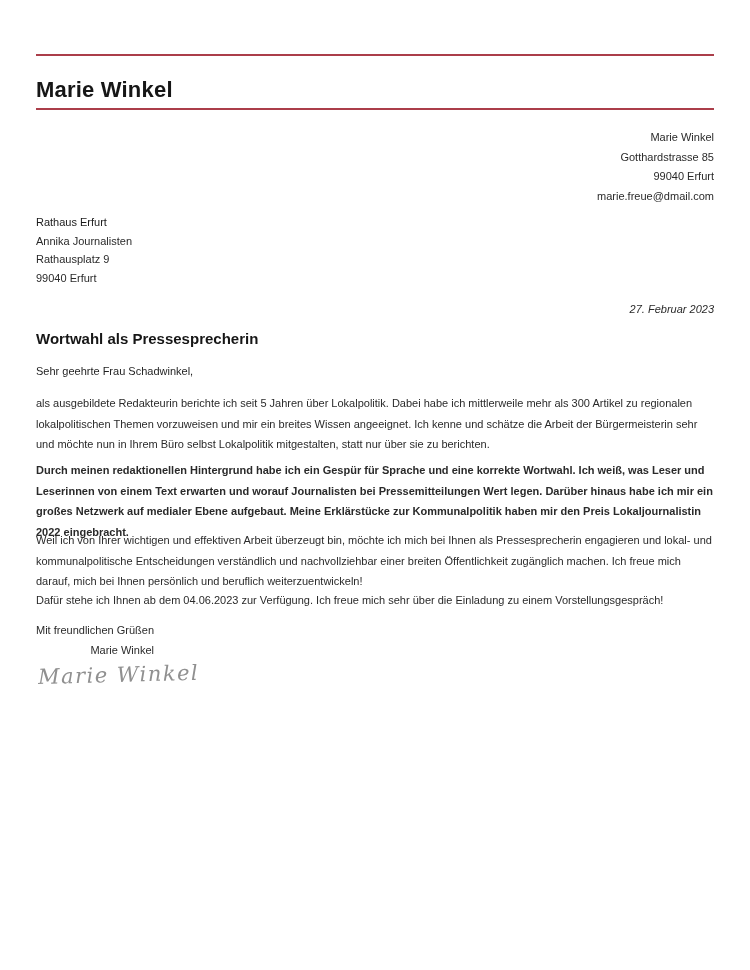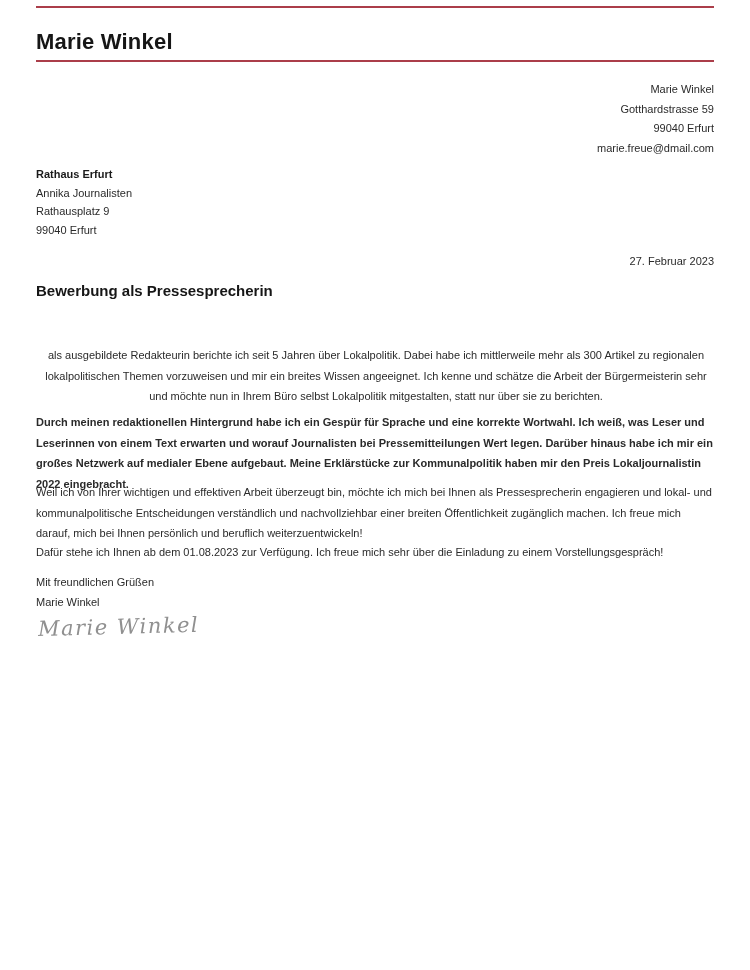--- a/index.html
+++ b/index.html
@@ -12,20 +12,21 @@
   * { margin: 0; padding: 0; box-sizing: border-box; }
   html, body { background: #fff; }
   body { font-family: "Liberation Sans", sans-serif; }
   .page {
     position: relative;
     width: 750px;
     height: 718px;
     background: var(--background-color);
     overflow: hidden;
     color: var(--text-color);
+    margin-top: 48px;
   }
   .rule {
     position: absolute;
     left: 36px;
     width: 678px;
     height: 2px;
     background: var(--accent-color);
   }
   .top-rule  { top: 6px; }
   .name-rule { top: 60px; }
@@ -49,28 +50,29 @@
     color: #2a2a2a;
   }
   .recipient-block {
     position: absolute;
     left: 36px;
     top: 165px;
     font-size: 11px;
     line-height: 18.5px;
     color: #2a2a2a;
   }
-  .recipient-org { font-weight: 700; color: #1a1a1a; }
+  .recipient-org { font-weight: 400; color: #1a1a1a; }
   .letter-date {
     position: absolute;
     right: 36px;
     top: 252px;
     font-size: 11px;
     line-height: 19px;
     color: #2a2a2a;
+    font-style: italic;
   }
   .subject-line {
     position: absolute;
     left: 36px;
     top: 281px;
     font-size: 15px;
     line-height: 20px;
     font-weight: 700;
     color: #161616;
   }
@@ -83,31 +85,32 @@
   }
   .para {
     position: absolute;
     left: 36px;
     width: 680px;
     font-size: 11px;
     line-height: 20.7px;
     color: #2a2a2a;
     text-align: left;
   }
-  .para-1 { top: 345px; text-align: center; }
+  .para-1 { top: 345px; }
   .para-2 { top: 412px; font-weight: bold; }
   .para-3 { top: 482px; }
   .para-4 { top: 542px; }
   .closing-block {
     position: absolute;
     left: 36px;
     top: 573px;
     font-size: 11px;
     line-height: 19.5px;
     color: #2a2a2a;
+    text-align: right;
   }
   .signature-script {
     position: absolute;
     left: 38px;
     top: 617px;
     font-family: "DejaVu Serif", serif;
     font-style: italic;
     font-size: 21px;
     letter-spacing: 1.5px;
     color: var(--signature-color);
@@ -129,41 +132,42 @@
 <div class="page">
 
   <div class="rule top-rule"></div>
 
   <h1 class="name-heading">Marie Winkel</h1>
 
   <div class="rule name-rule"></div>
 
   <div class="sender-block">
     <div>Marie Winkel</div>
-    <div>Gotthardstrasse 59</div>
+    <div>Gotthardstrasse 85</div>
     <div>99040 Erfurt</div>
     <div>marie.freue@dmail.com</div>
   </div>
 
   <div class="recipient-block">
     <div class="recipient-org">Rathaus Erfurt</div>
     <div>Annika Journalisten</div>
     <div>Rathausplatz 9</div>
     <div>99040 Erfurt</div>
   </div>
 
   <div class="letter-date">27. Februar 2023</div>
 
-  <h2 class="subject-line">Bewerbung als Pressesprecherin</h2>
+  <h2 class="subject-line">Wortwahl als Pressesprecherin</h2>
 
+  <div class="salutation">Sehr geehrte Frau Schadwinkel,</div>
 
   <p class="para para-1">als ausgebildete Redakteurin berichte ich seit 5 Jahren über Lokalpolitik. Dabei habe ich mittlerweile mehr als 300 Artikel zu regionalen lokalpolitischen Themen vorzuweisen und mir ein breites Wissen angeeignet. Ich kenne und schätze die Arbeit der Bürgermeisterin sehr und möchte nun in Ihrem Büro selbst Lokalpolitik mitgestalten, statt nur über sie zu berichten.</p>
   <p class="para para-2">Durch meinen redaktionellen Hintergrund habe ich ein Gespür für Sprache und eine korrekte Wortwahl. Ich weiß, was Leser und Leserinnen von einem Text erwarten und worauf Journalisten bei Pressemitteilungen Wert legen. Darüber hinaus habe ich mir ein großes Netzwerk auf medialer Ebene aufgebaut. Meine Erklärstücke zur Kommunalpolitik haben mir den Preis Lokaljournalistin 2022 eingebracht.</p>
   <p class="para para-3">Weil ich von Ihrer wichtigen und effektiven Arbeit überzeugt bin, möchte ich mich bei Ihnen als Pressesprecherin engagieren und lokal- und kommunalpolitische Entscheidungen verständlich und nachvollziehbar einer breiten Öffentlichkeit zugänglich machen. Ich freue mich darauf, mich bei Ihnen persönlich und beruflich weiterzuentwickeln!</p>
-  <p class="para para-4">Dafür stehe ich Ihnen ab dem 01.08.2023 zur Verfügung. Ich freue mich sehr über die Einladung zu einem Vorstellungsgespräch!</p>
+  <p class="para para-4">Dafür stehe ich Ihnen ab dem 04.06.2023 zur Verfügung. Ich freue mich sehr über die Einladung zu einem Vorstellungsgespräch!</p>
 
   <div class="closing-block">
     <div>Mit freundlichen Grüßen</div>
     <div>Marie Winkel</div>
   </div>
 
   <div class="signature-script">Marie Winkel</div>
 
   <div class="footer-bar"></div>
 

